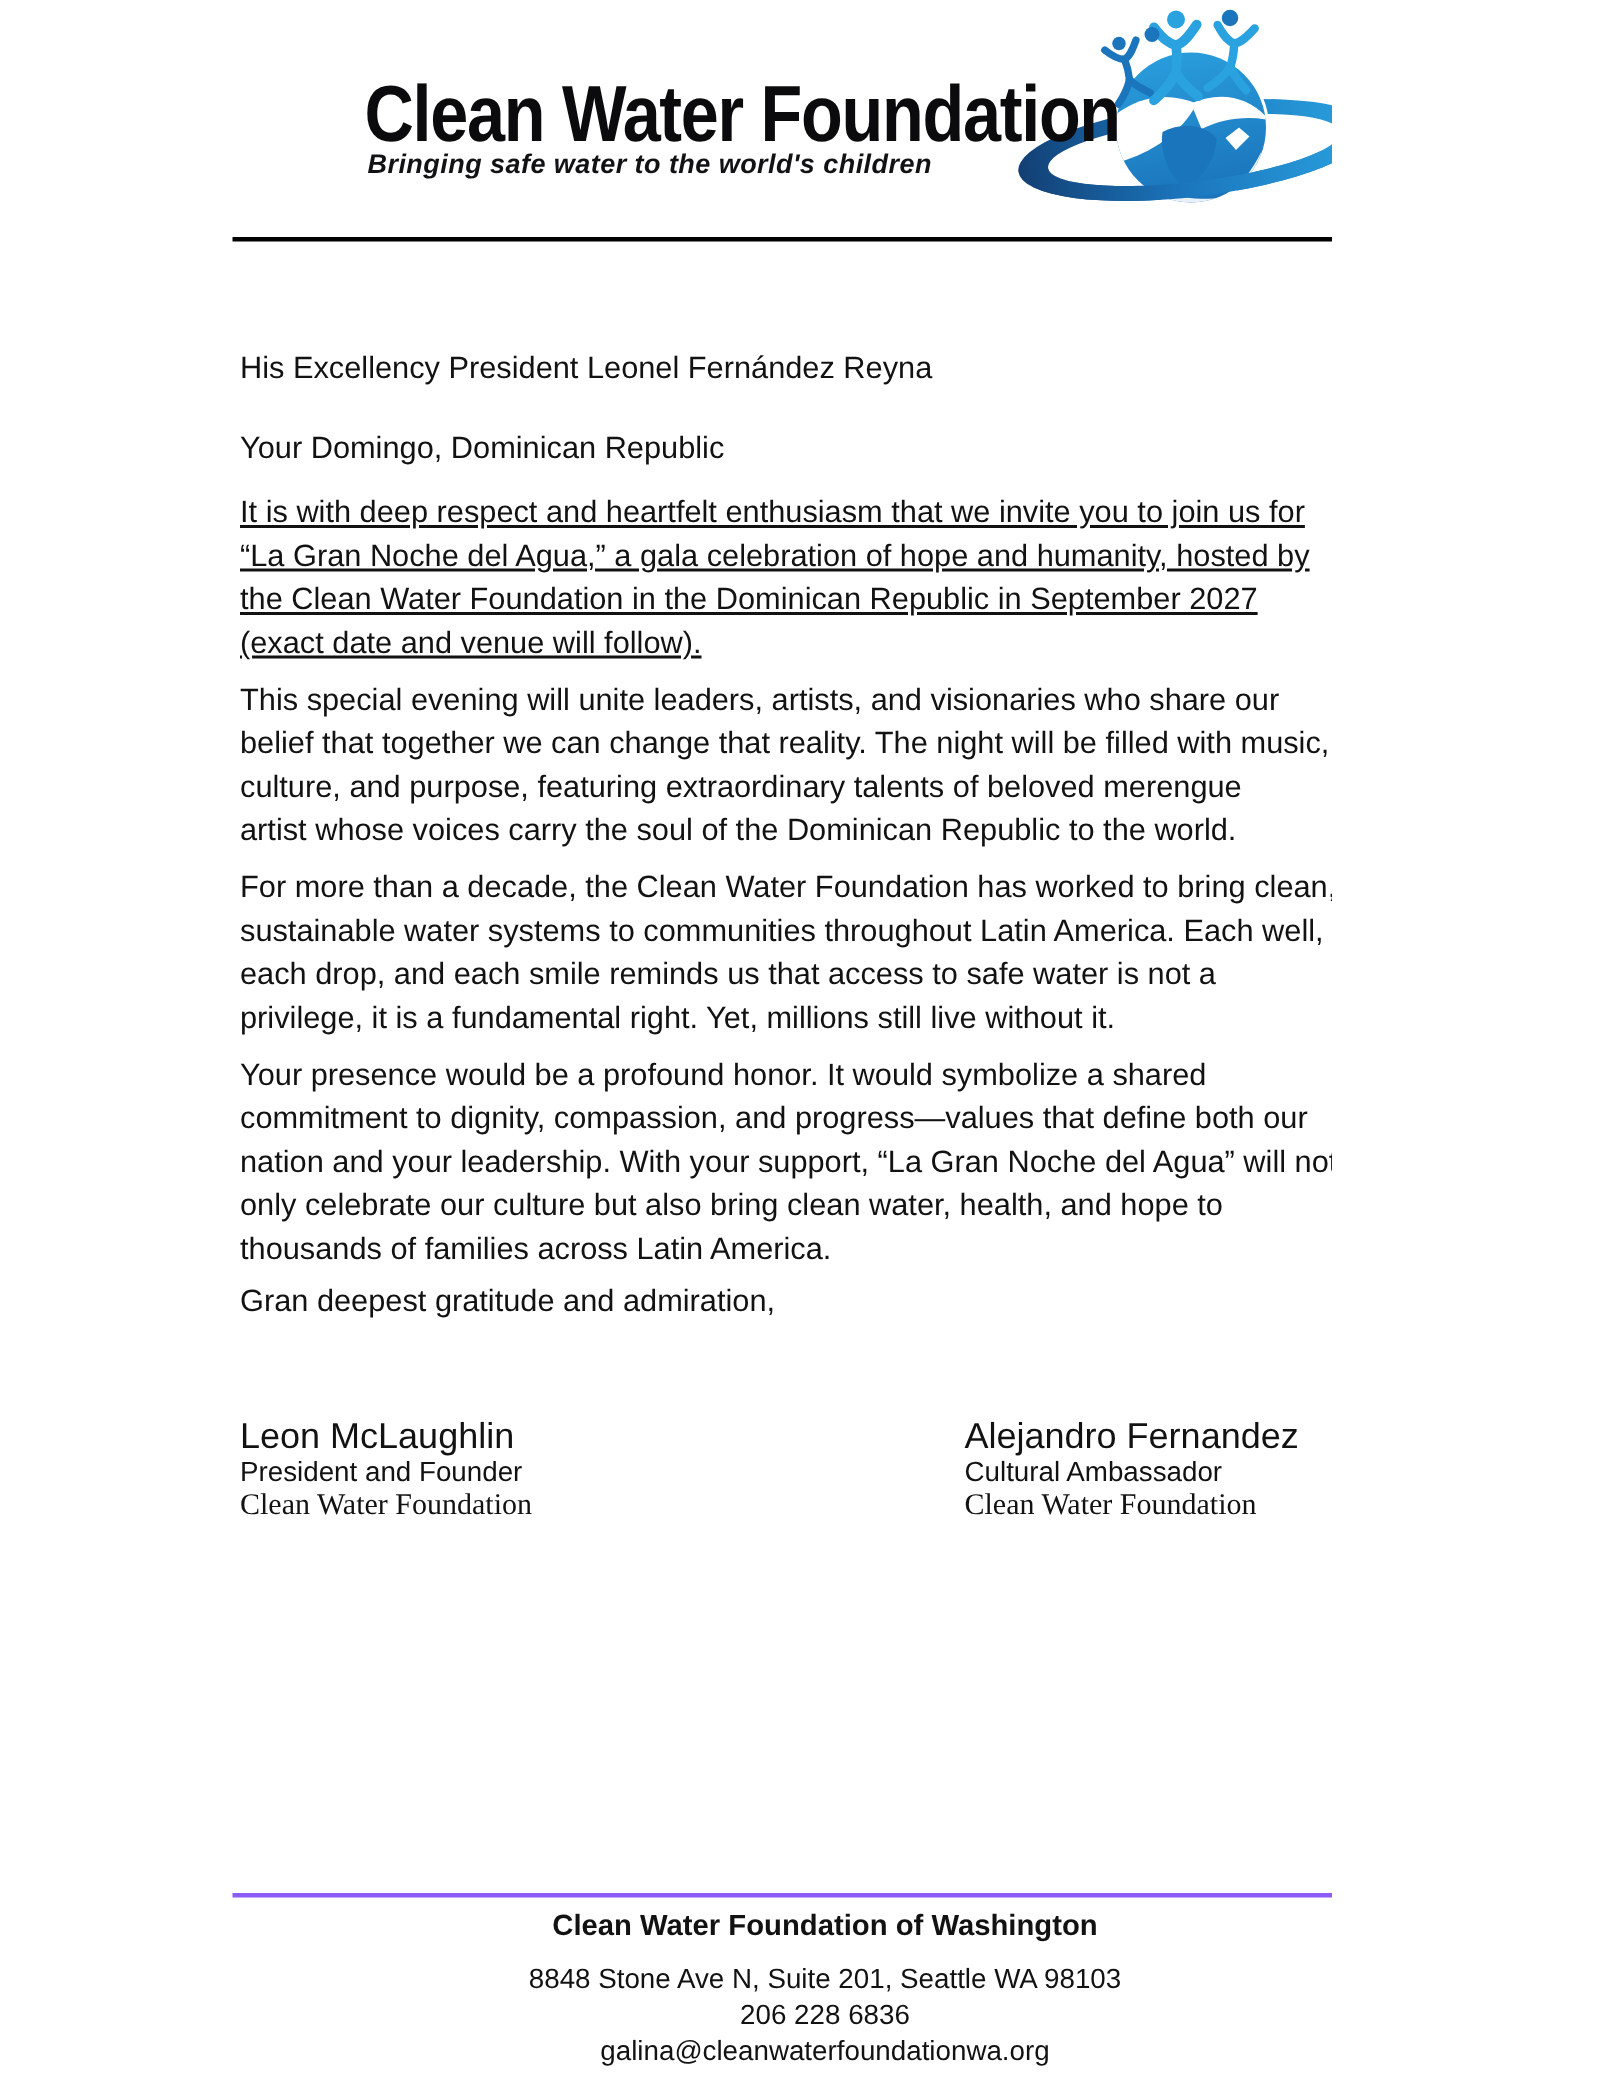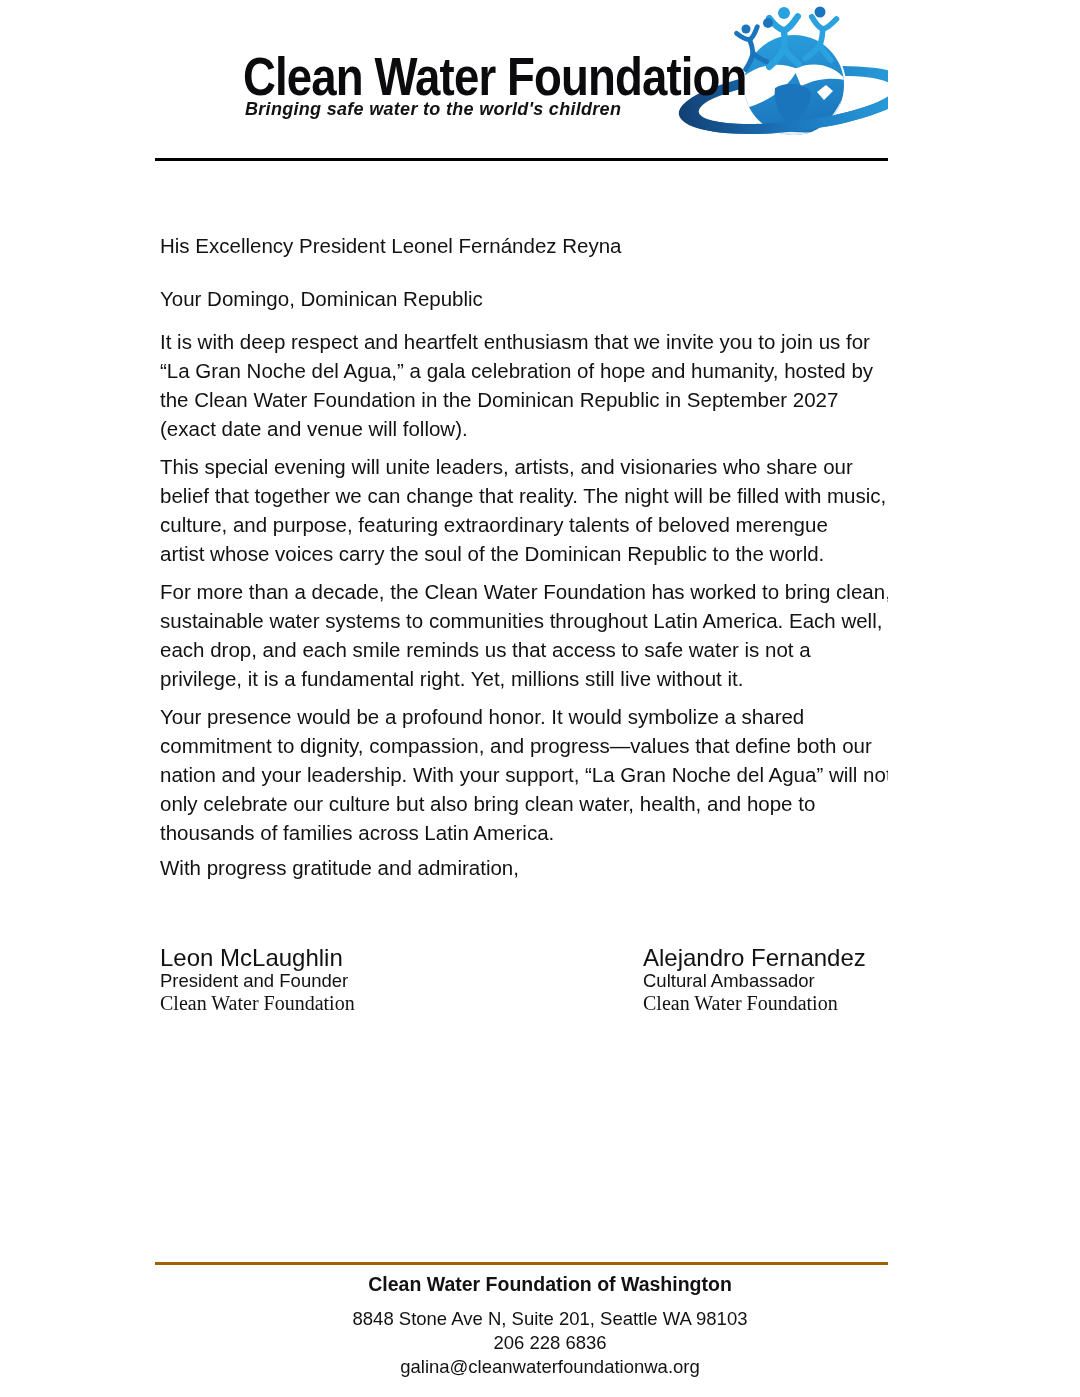--- a/index.html
+++ b/index.html
@@ -27,34 +27,34 @@
     font-style:italic; font-weight:bold; font-size:18px; line-height:1.2;
     letter-spacing:0.3px; white-space:nowrap; color:#121214;
   }
   .rule-top { position:absolute; left:155px; top:158px; width:790px; height:0; border-top:3px solid #000; }
 
   
   .letter-body { position:absolute; left:160px; top:231px; width:772px; font-size:20.5px; line-height:29px; }
   .recipient-city { margin-top:24px; }
   .salutation { margin-top:74px; }
   .para { white-space:pre-line; margin:0; }
-  .p1 { margin-top:14px; }
+  .p1 { margin-top:14px;text-decoration:underline; }
   .p2, .p3, .p4 { margin-top:9px; }
   .closing { margin-top:6px; }
 
   
   .sig-row { display:flex; margin-top:63px; }
   .sig-col-left { width:483px; flex:0 0 483px; }
   .sig-col-right { flex:1; }
   .sig-name { font-size:24px; line-height:25px; }
   .sig-title { font-size:18.5px; line-height:21px; }
   .sig-org { font-family:"Liberation Serif", serif; font-size:20px; line-height:24px; }
 
   
-  .footer { position:absolute; left:155px; top:1262px; width:790px; border-top:3px solid #a16207; text-align:center; }
+  .footer { position:absolute; left:155px; top:1262px; width:790px; border-top:3px solid #8b5cf6; text-align:center; }
   .footer-org { margin-top:7px; font-weight:bold; font-size:19.5px; line-height:24px; }
   .footer-address { margin-top:10px; font-size:18.5px; line-height:25px; }
   .footer-phone { font-size:18.5px; line-height:24px; }
   .footer-email { font-size:18.5px; line-height:24px; }
 </style>
 </head>
 <body>
 
 <div class="page">
 
@@ -142,21 +142,21 @@
     <p class="para p2">For more than a decade, the Clean Water Foundation has worked to bring clean,
 sustainable water systems to communities throughout Latin America. Each well,
 each drop, and each smile reminds us that access to safe water is not a
 privilege, it is a fundamental right. Yet, millions still live without it.</p>
     <p class="para p4">Your presence would be a profound honor. It would symbolize a shared
 commitment to dignity, compassion, and progress—values that define both our
 nation and your leadership. With your support, “La Gran Noche del Agua” will not
 only celebrate our culture but also bring clean water, health, and hope to
 thousands of families across Latin America.</p>
 
-    <div class="closing">With progress gratitude and admiration,</div>
+    <div class="closing">Gran deepest gratitude and admiration,</div>
 
     <div class="sig-row">
       <div class="sig-col-left">
         <div class="sig-name">Leon McLaughlin</div>
         <div class="sig-title">President and Founder</div>
         <div class="sig-org">Clean Water Foundation</div>
       </div>
       <div class="sig-col-right">
         <div class="sig-name">Alejandro Fernandez</div>
         <div class="sig-title">Cultural Ambassador</div>

